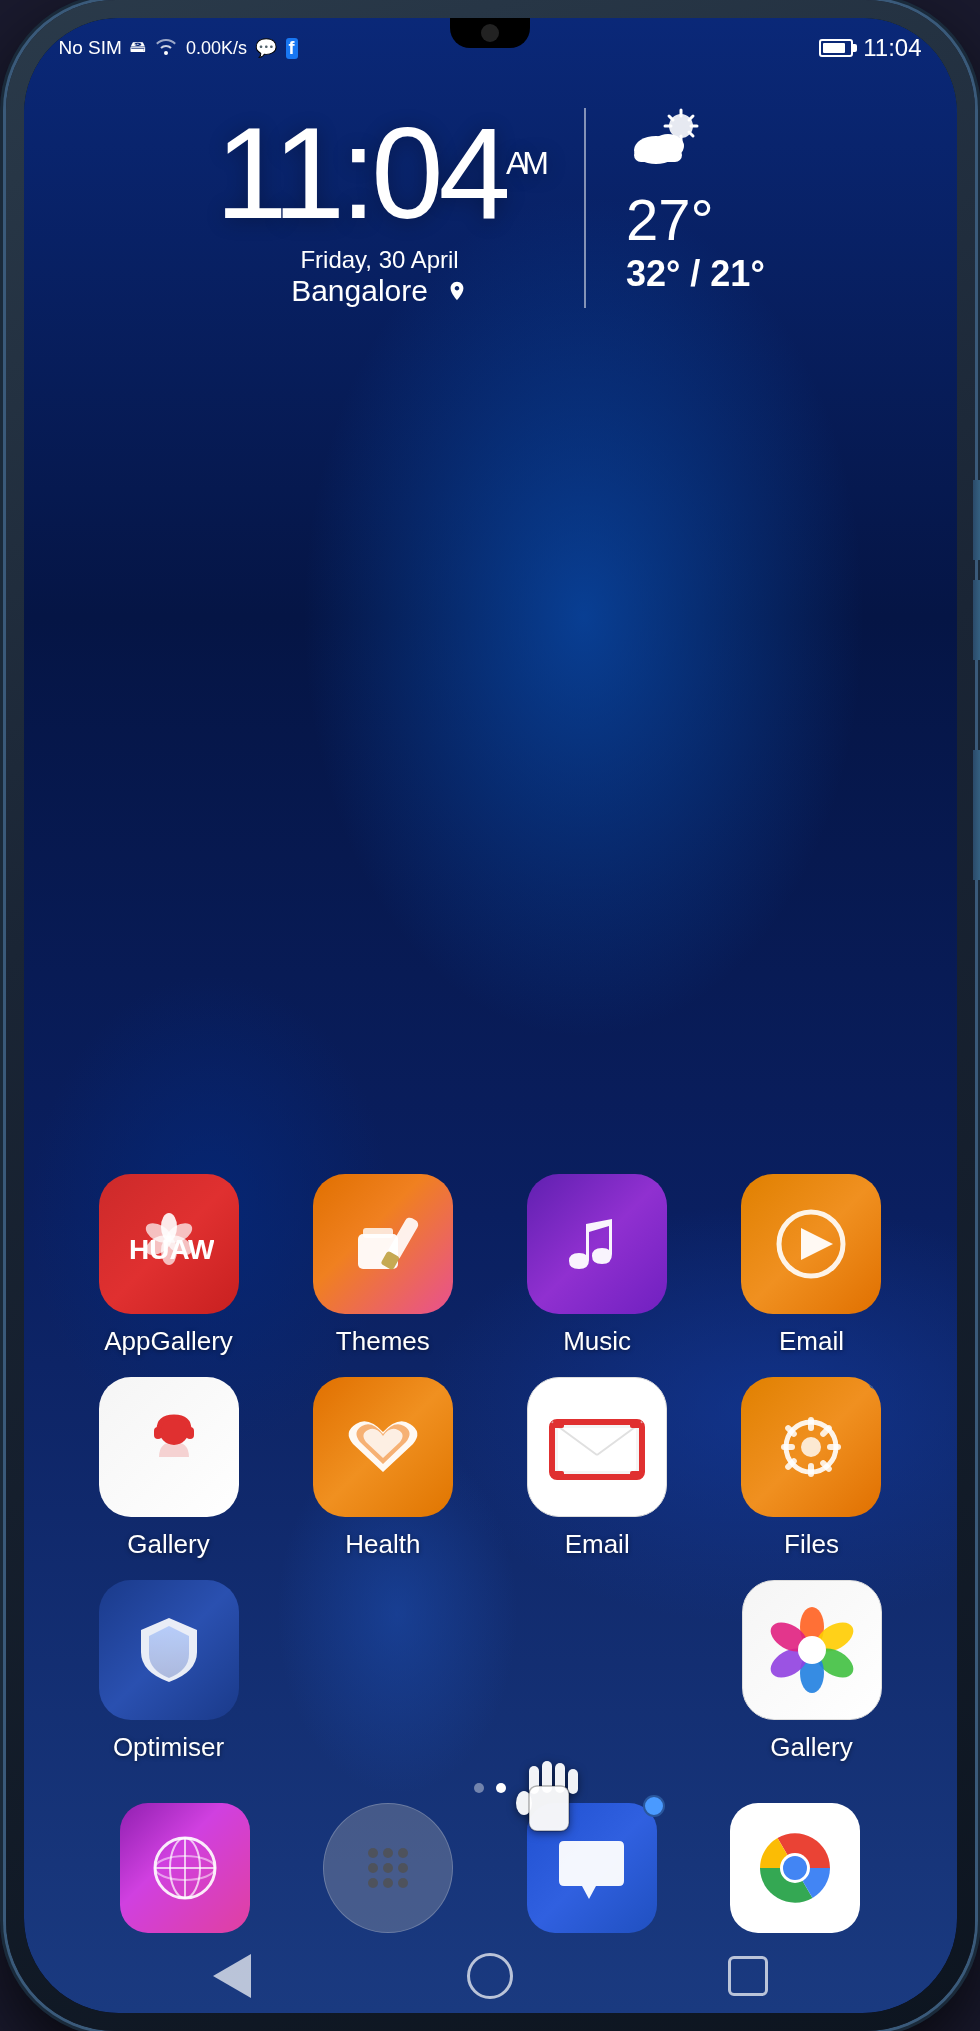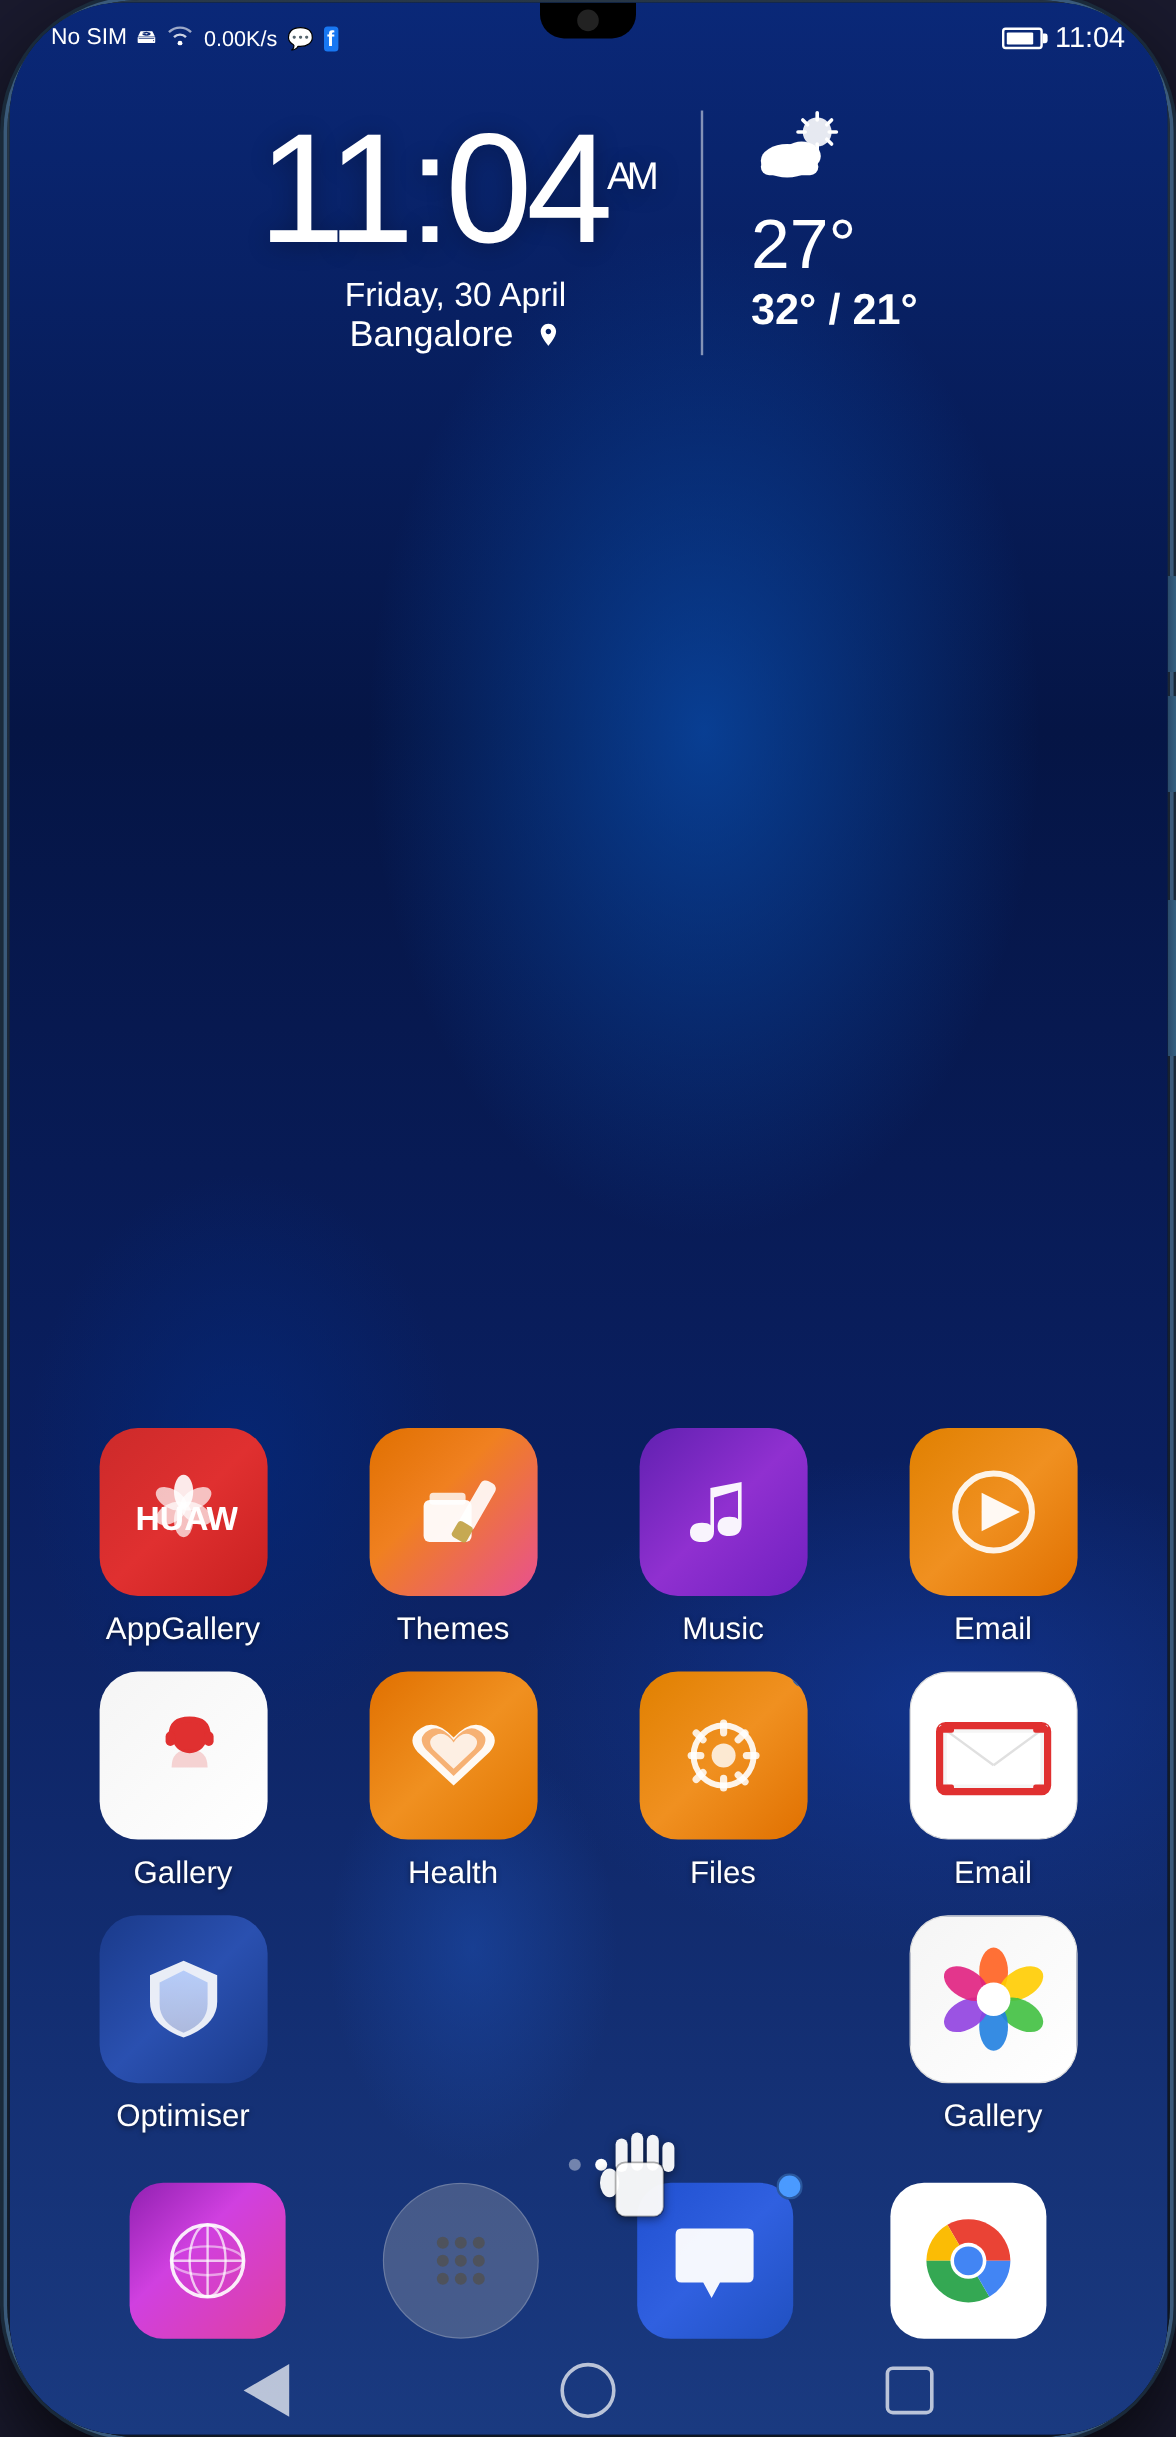--- a/index.html
+++ b/index.html
@@ -9,21 +9,21 @@
       justify-content: center;
       align-items: center;
       min-height: 100vh;
       font-family: 'Arial', sans-serif;
     }
     .phone-outer {
       width: 969px;
       height: 2031px;
       background: linear-gradient(160deg, #2a3a4a 0%, #1a2535 40%, #0d1520 100%);
       border-radius: 110px;
-      padding: 2px;
+      padding: 18px;
       position: relative;
       box-shadow: 0 0 0 3px #3a5a7a, 0 0 0 6px #1a2a3a, 0 30px 80px rgba(0,0,0,0.8);
     }
     
     .side-btn-right {
       position: absolute;
       right: -8px;
       background: linear-gradient(90deg, #2a4a6a, #3a6a8a);
       border-radius: 0 4px 4px 0;
     }
@@ -154,21 +154,21 @@
       letter-spacing: -5px;
       line-height: 1;
       text-shadow: 0 2px 20px rgba(0,0,0,0.3);
     }
     .clock-am {
       font-size: 32px;
       font-weight: 300;
       vertical-align: super;
     }
     .clock-date {
-      font-size: 28px;
+      font-size: 24px;
       font-weight: 300;
       margin-top: 8px;
     }
     .clock-location {
       font-size: 30px;
       font-weight: 300;
       display: flex;
       align-items: center;
       justify-content: center;
       gap: 18px;
@@ -565,60 +565,60 @@
 
                 <path d="M45 62 L22 40 Q14 30 24 24 Q34 18 45 32 Q56 18 66 24 Q76 30 68 40 Z" fill="#f08020" opacity="0.6"></path>
 
                 <path d="M45 56 L28 40 Q22 32 30 28 Q38 24 45 34 Q52 24 60 28 Q68 32 62 40 Z" fill="white" opacity="0.8"></path>
               </svg>
             </div>
             <span class="app-label">Health</span>
           </div>
 
           <div class="app-item">
+            <div class="app-icon icon-email">
+              <svg width="100" height="80" viewBox="0 0 100 80">
+
+                <rect x="5" y="15" width="90" height="55" rx="5" fill="#f5f5f5" stroke="#e0e0e0" stroke-width="2"></rect>
+
+                <rect x="5" y="15" width="90" height="55" rx="5" fill="none" stroke="#e03030" stroke-width="6" stroke-dasharray="0 0"></rect>
+
+                <rect x="11" y="21" width="78" height="43" rx="3" fill="white"></rect>
+
+                <line x1="5" y1="15" x2="50" y2="48" stroke="#e0e0e0" stroke-width="2"></line>
+                <line x1="95" y1="15" x2="50" y2="48" stroke="#e0e0e0" stroke-width="2"></line>
+
+                <rect x="5" y="15" width="12" height="6" fill="#e03030" rx="2"></rect>
+                <rect x="83" y="15" width="12" height="6" fill="#e03030" rx="2"></rect>
+                <rect x="5" y="64" width="12" height="6" fill="#e03030" rx="2"></rect>
+                <rect x="83" y="64" width="12" height="6" fill="#e03030" rx="2"></rect>
+              </svg>
+            </div>
+            <span class="app-label">Email</span>
+          </div>
+
+          <div class="app-item">
             <div class="app-icon icon-files">
               <div class="notification-dot"></div>
               <svg width="80" height="80" viewBox="0 0 80 80">
 
                 <circle cx="40" cy="40" r="25" fill="none" stroke="white" stroke-width="5" opacity="0.9"></circle>
                 <circle cx="40" cy="40" r="10" fill="white" opacity="0.8"></circle>
 
                 <rect x="37" y="10" width="6" height="14" rx="3" fill="white" opacity="0.85"></rect>
                 <rect x="37" y="56" width="6" height="14" rx="3" fill="white" opacity="0.85"></rect>
                 <rect x="56" y="37" width="14" height="6" rx="3" fill="white" opacity="0.85"></rect>
                 <rect x="10" y="37" width="14" height="6" rx="3" fill="white" opacity="0.85"></rect>
                 <rect x="52" y="17" width="6" height="14" rx="3" fill="white" opacity="0.85" transform="rotate(45 55 24)"></rect>
                 <rect x="17" y="50" width="6" height="14" rx="3" fill="white" opacity="0.85" transform="rotate(45 20 57)"></rect>
                 <rect x="52" y="52" width="6" height="14" rx="3" fill="white" opacity="0.85" transform="rotate(-45 55 59)"></rect>
                 <rect x="17" y="17" width="6" height="14" rx="3" fill="white" opacity="0.85" transform="rotate(-45 20 24)"></rect>
               </svg>
             </div>
             <span class="app-label">Files</span>
-          </div>
-
-          <div class="app-item">
-            <div class="app-icon icon-email">
-              <svg width="100" height="80" viewBox="0 0 100 80">
-
-                <rect x="5" y="15" width="90" height="55" rx="5" fill="#f5f5f5" stroke="#e0e0e0" stroke-width="2"></rect>
-
-                <rect x="5" y="15" width="90" height="55" rx="5" fill="none" stroke="#e03030" stroke-width="6" stroke-dasharray="0 0"></rect>
-
-                <rect x="11" y="21" width="78" height="43" rx="3" fill="white"></rect>
-
-                <line x1="5" y1="15" x2="50" y2="48" stroke="#e0e0e0" stroke-width="2"></line>
-                <line x1="95" y1="15" x2="50" y2="48" stroke="#e0e0e0" stroke-width="2"></line>
-
-                <rect x="5" y="15" width="12" height="6" fill="#e03030" rx="2"></rect>
-                <rect x="83" y="15" width="12" height="6" fill="#e03030" rx="2"></rect>
-                <rect x="5" y="64" width="12" height="6" fill="#e03030" rx="2"></rect>
-                <rect x="83" y="64" width="12" height="6" fill="#e03030" rx="2"></rect>
-              </svg>
-            </div>
-            <span class="app-label">Email</span>
           </div>
         </div>
 
         <div class="app-row">
 
 
           <div class="app-item">
             <div class="app-icon icon-optimiser">
               <svg width="80" height="80" viewBox="0 0 80 80">
 

